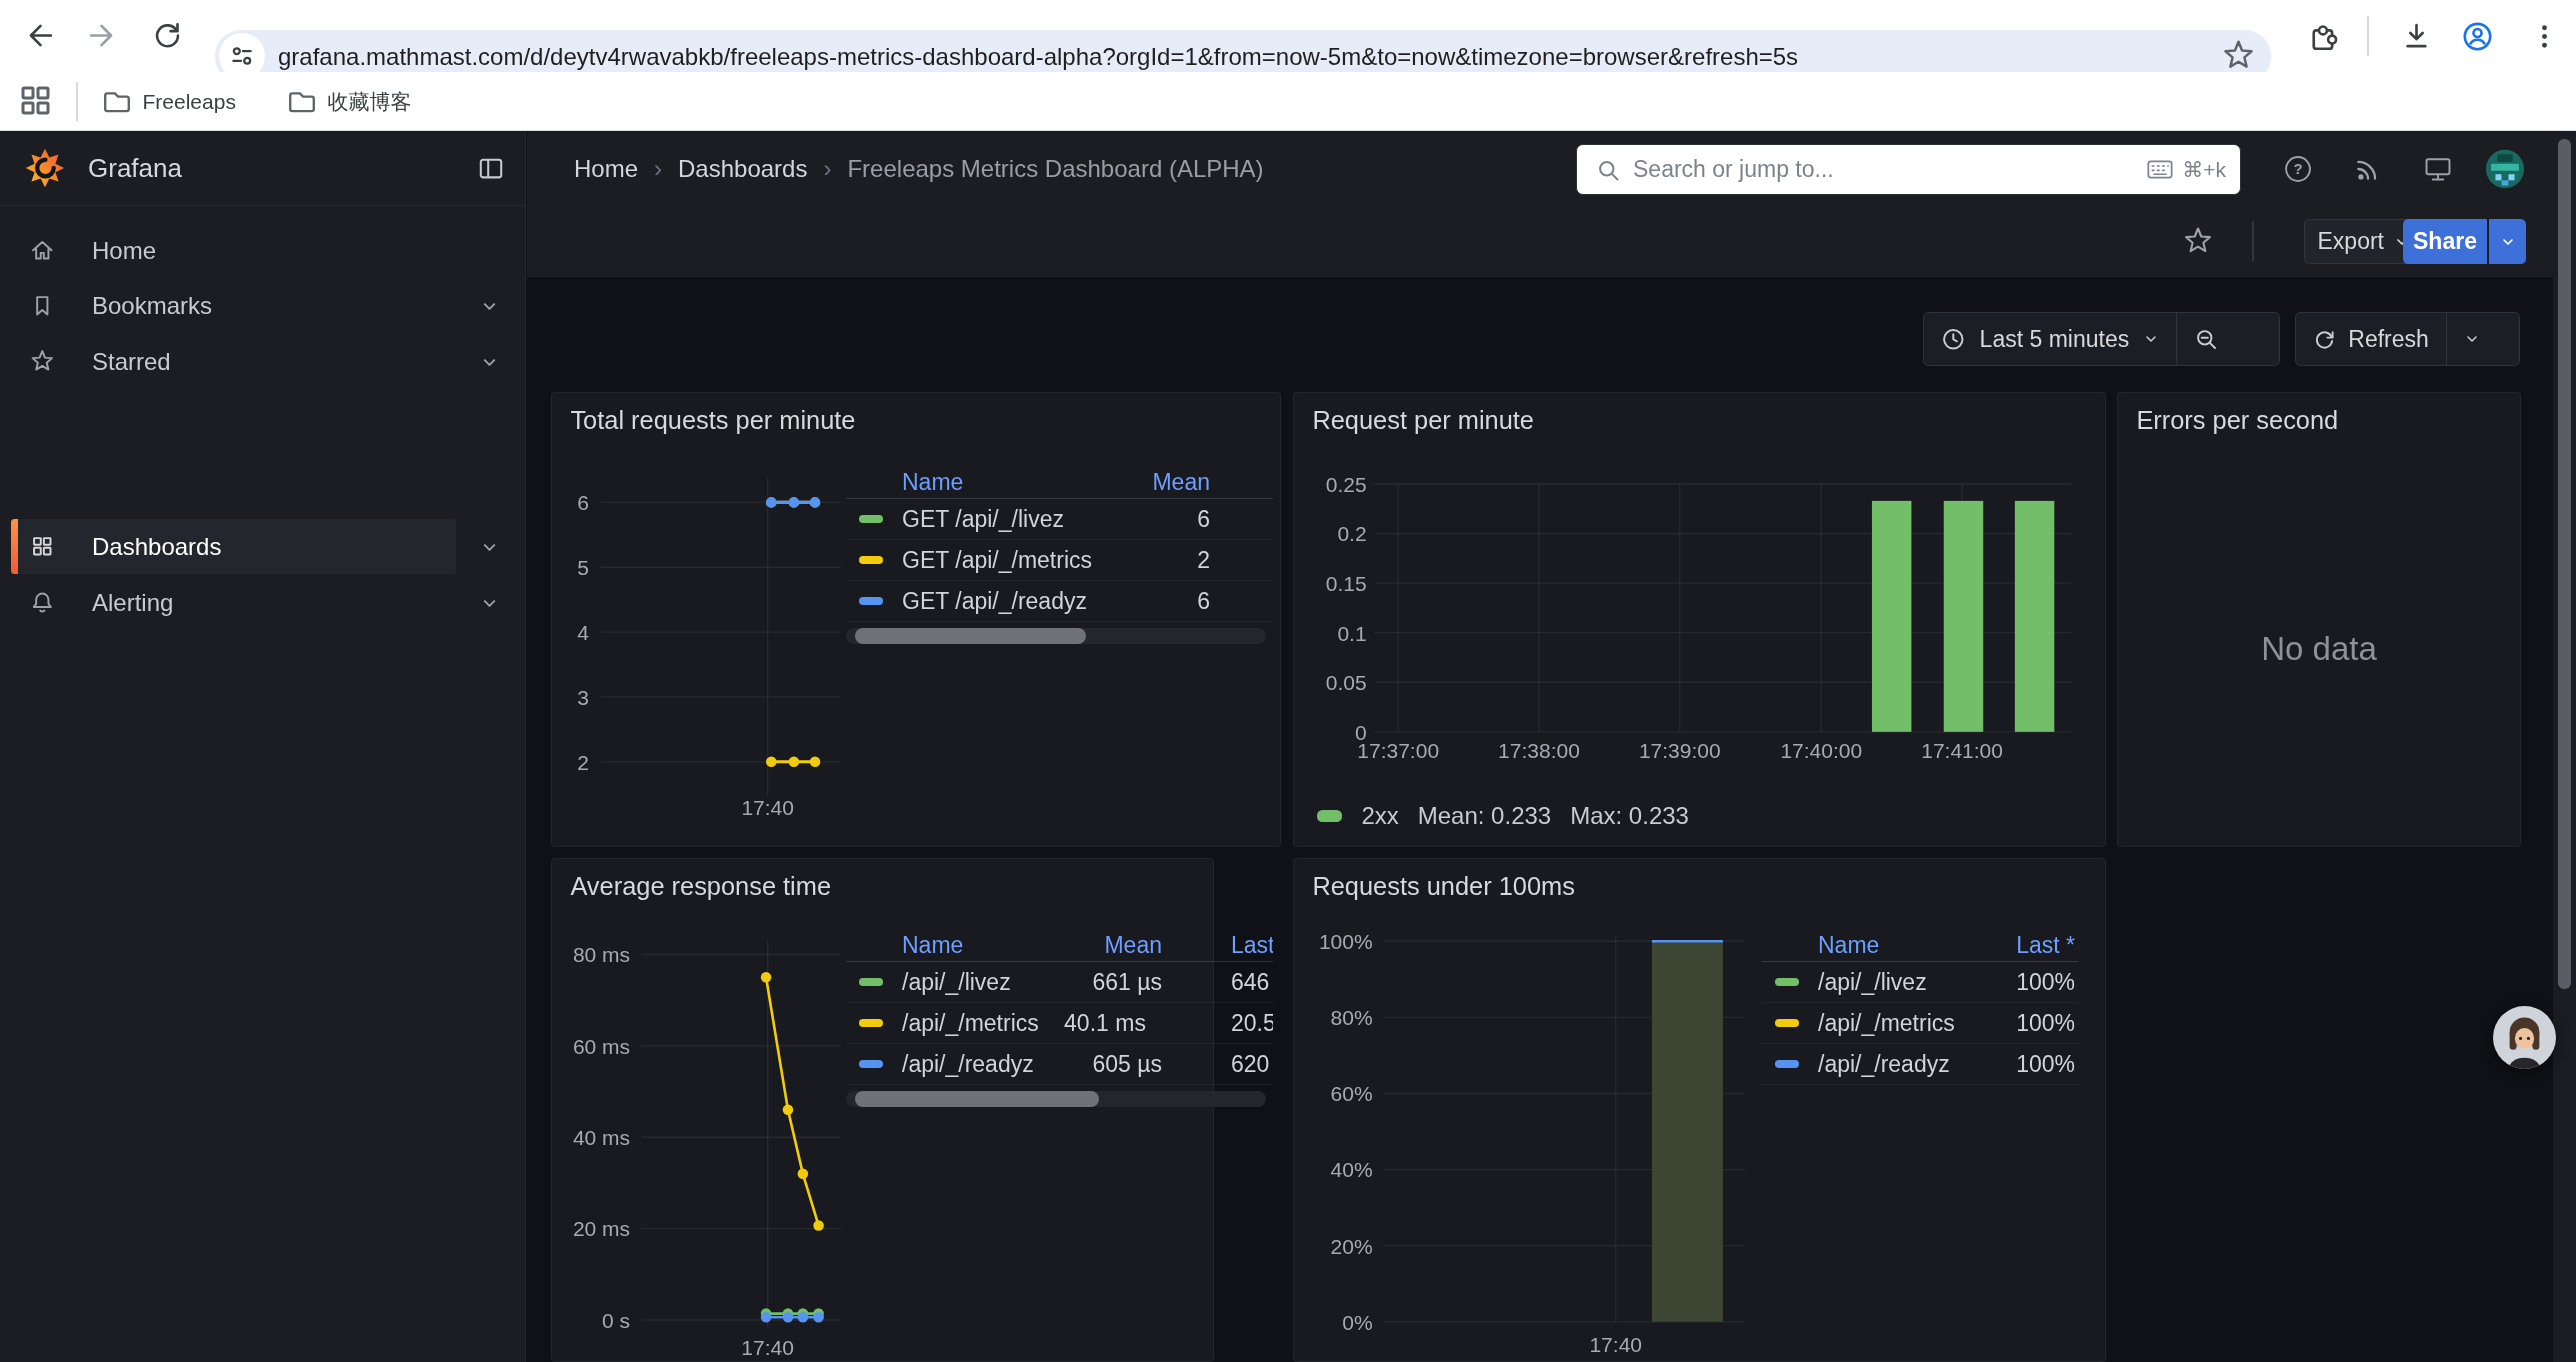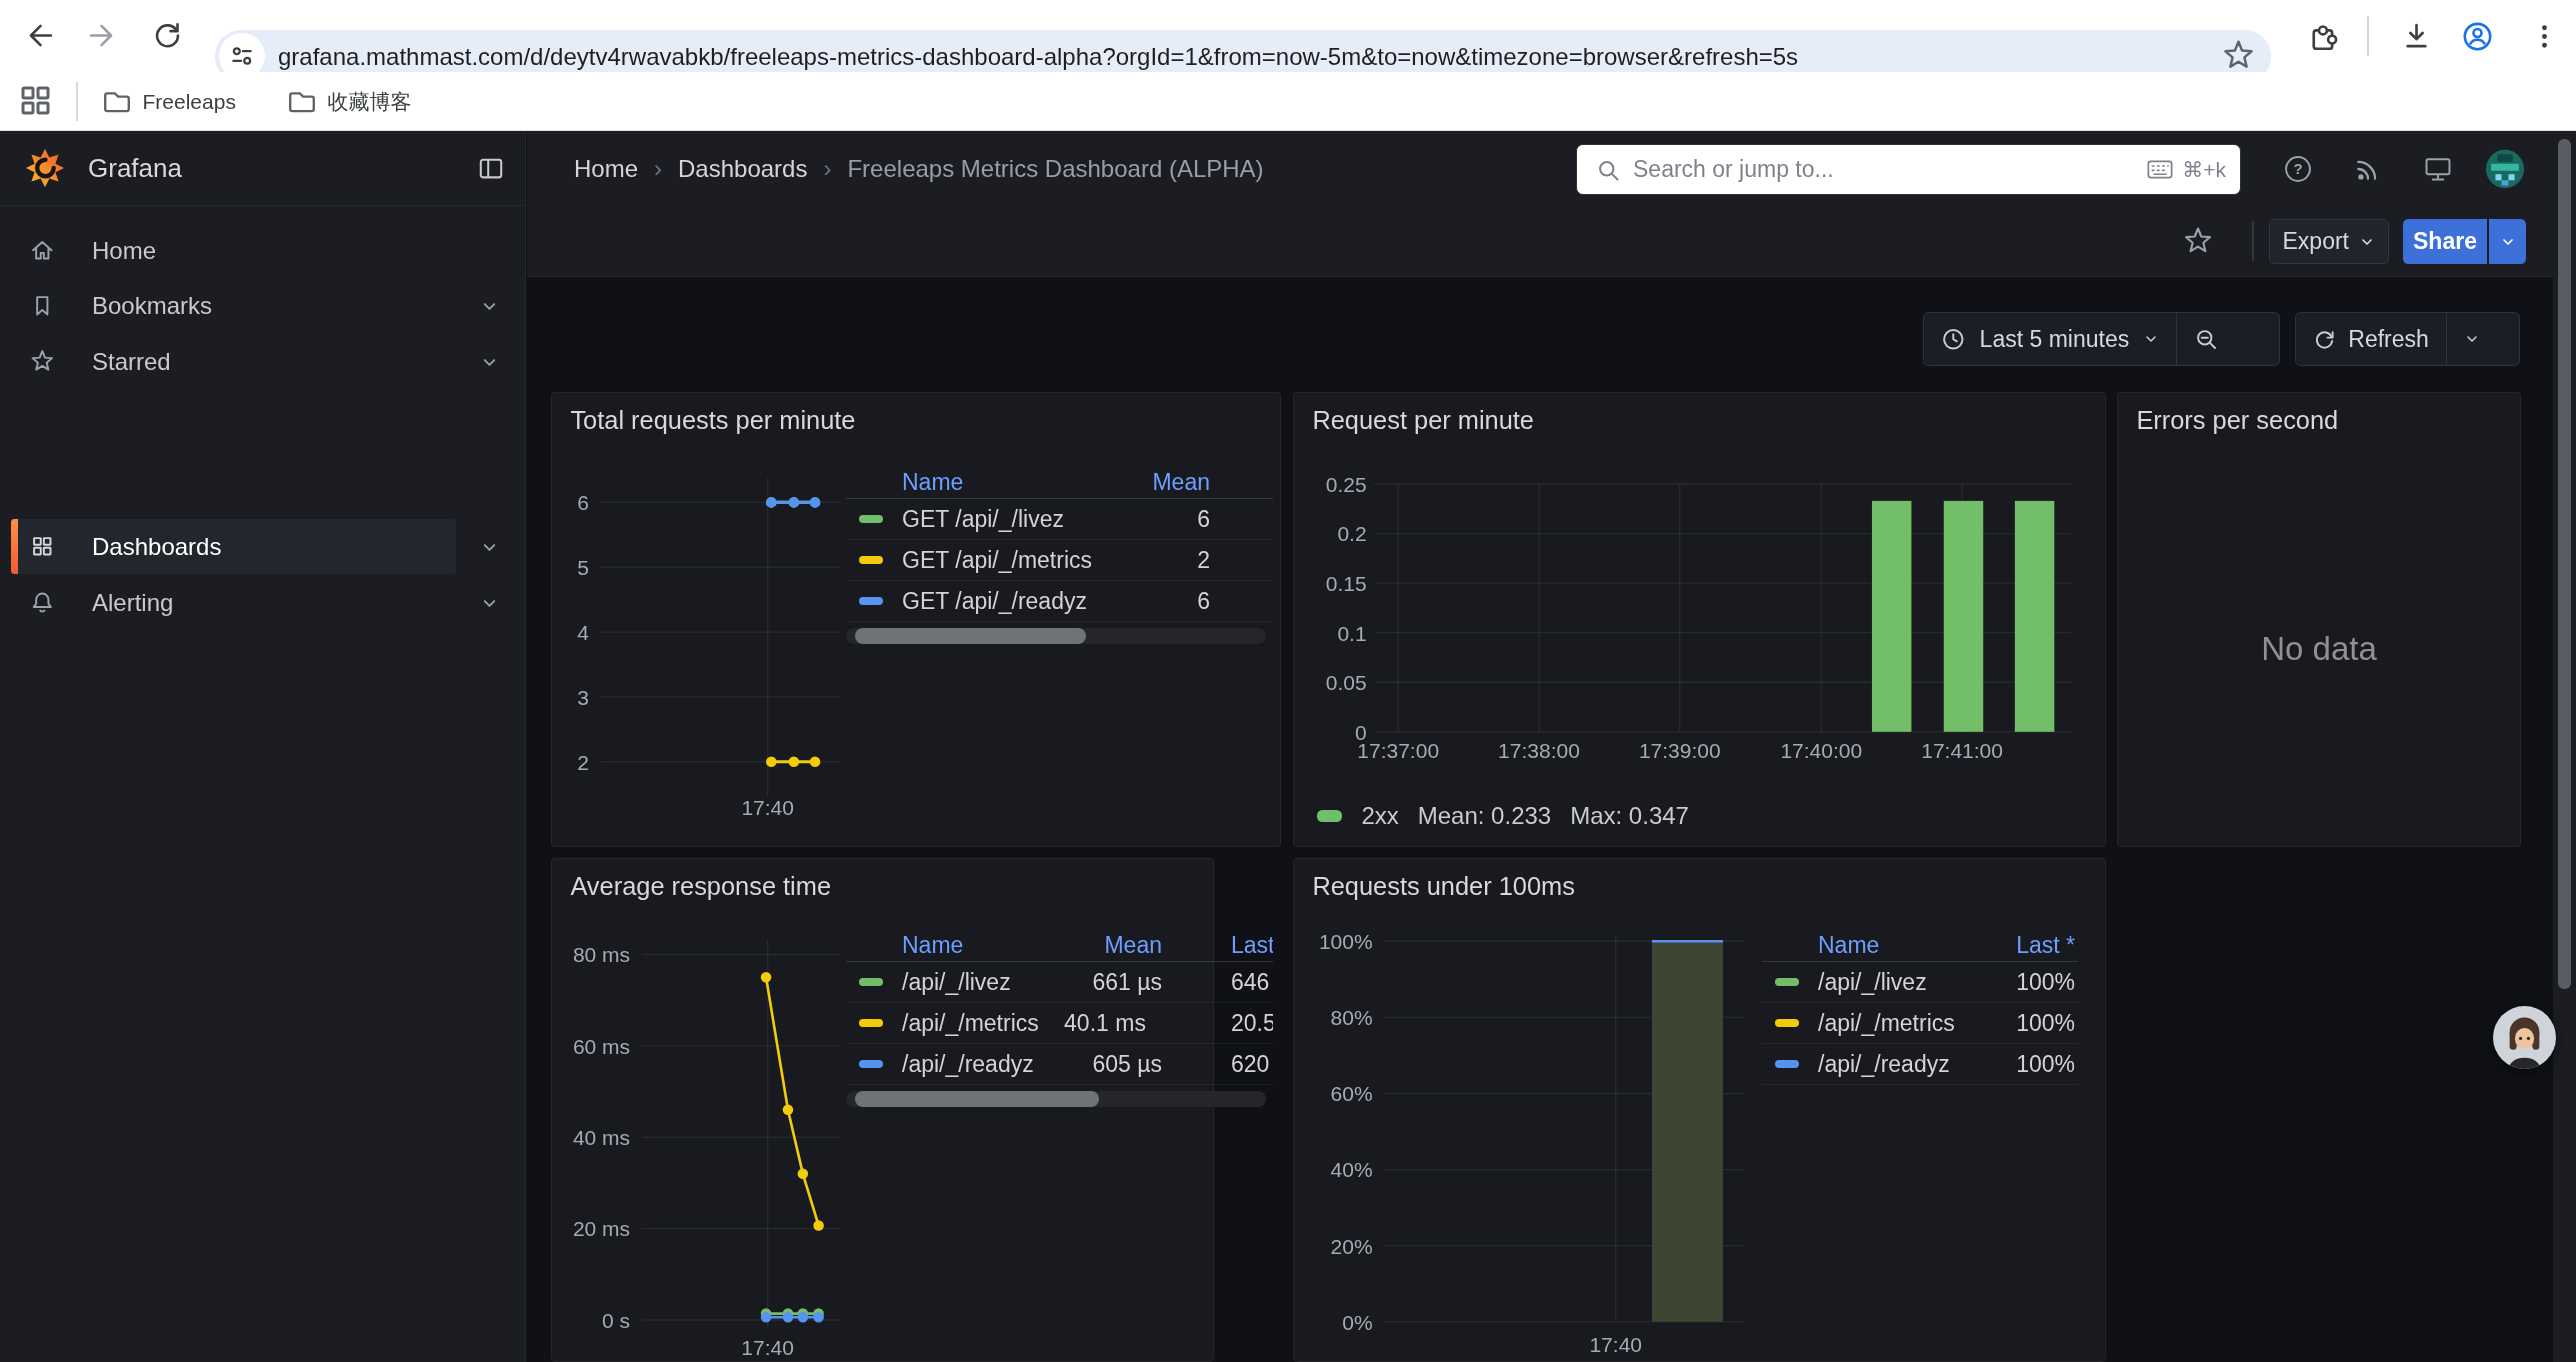--- a/index.html
+++ b/index.html
@@ -49,21 +49,21 @@
   .searchbox{position:absolute;left:1049px;top:13px;width:665px;height:51px;background:#ffffff;
              border:0.9px solid #2e3138;border-radius:7px;display:flex;align-items:center;cursor:text;text-align:center;}
   .search-ph{position:absolute;left:56px;font-size:23px;color:#7e828c;}
   .search-kbd{position:absolute;right:14px;display:flex;align-items:center;gap:8.8px;color:#7e828c;font-size:21px;}
   .hicon{position:absolute;top:23px;cursor:pointer;}
 
   .actionbar{position:absolute;left:527px;top:205px;width:2049px;height:72px;background:#1b1d22;
              border-bottom:0.9px solid #222429;}
   .abtn{position:absolute;display:flex;align-items:center;justify-content:center;gap:10.5px;
         height:45px;border-radius:5.3px;font-size:23px;cursor:pointer;}
-  .btn-dark{background:#21242b;border:0.9px solid #34373f;color:#d8d9dd;}
+  .btn-dark{background:#21242b;border:0.9px solid #34373f;color:#d8d9dd;margin-left:35px;}
   .btn-blue{background:#3d71d9;color:#ffffff;font-weight:700;}
   .vdiv{position:absolute;width:1.8px;background:#33363c;}
 
   .timebar-btn{position:absolute;top:312px;height:54px;display:flex;align-items:center;
                background:#1b1e24;border:0.9px solid #2f333b;border-radius:5.3px;color:#d8d9dd;
                font-size:23px;cursor:pointer;}
   .tseg{display:flex;align-items:center;gap:12.3px;padding:0 17px;height:100%;}
   .tdiv{width:0.9px;height:100%;background:#2f333b;}
 
   .panel{position:absolute;background:#181a1f;border:0.9px solid #24262c;border-radius:3.5px;}
@@ -607,21 +607,21 @@
         <span class="lt-sw" style="background: rgb(87, 148, 242);"></span>
         <span class="lt-nm" style="width: 161px;">/api/_/readyz</span>
         <span class="lt-val" style="width: 96px; text-align: right; margin-right: 1.8px;">100%</span>
       </div>
     </div>
 
   <div class="p2-legend">
     <span class="p2-sw" style="background: rgb(115, 191, 105);"></span>
     <span>2xx</span>
     <span>Mean: 0.233</span>
-    <span>Max: 0.347</span>
+    <span>Max: 0.233</span>
   </div>
 
   <div class="pagescroll">
     <div class="pagethumb"></div>
   </div>
 
   <div class="float-avatar">
     <svg width="63" height="63" viewBox="0 0 72 72">
       <defs>
           <clipPath id="fav">

